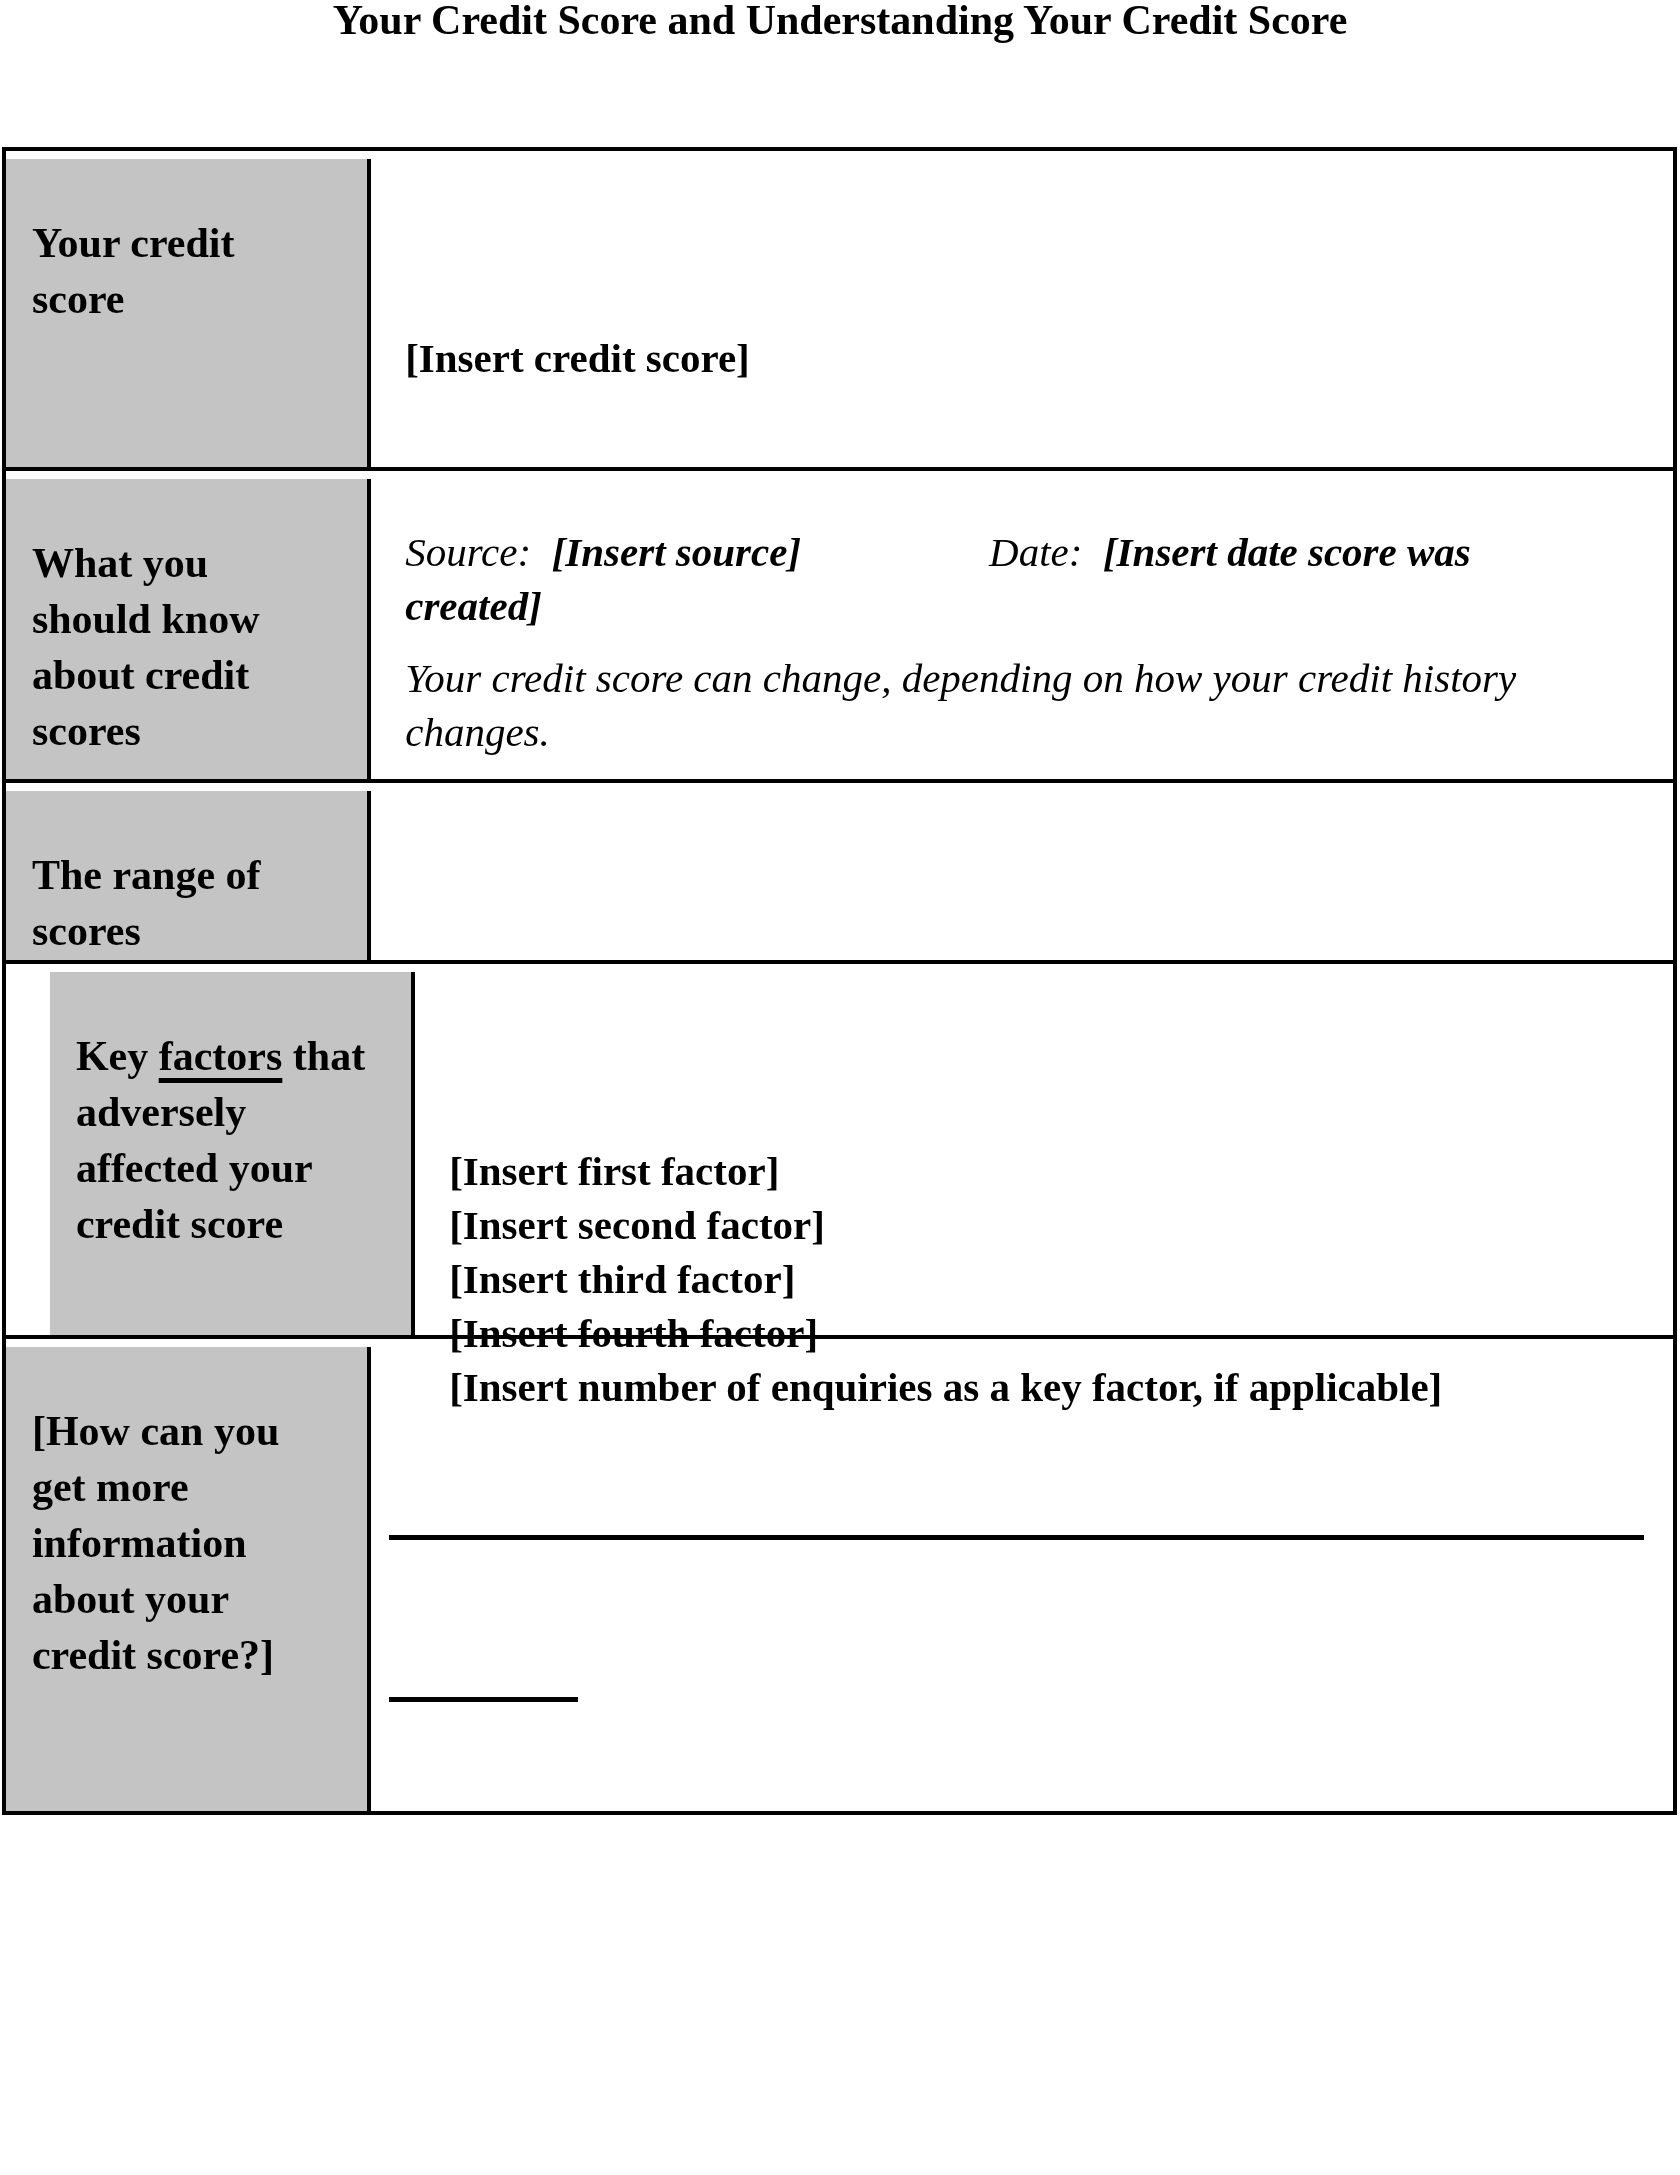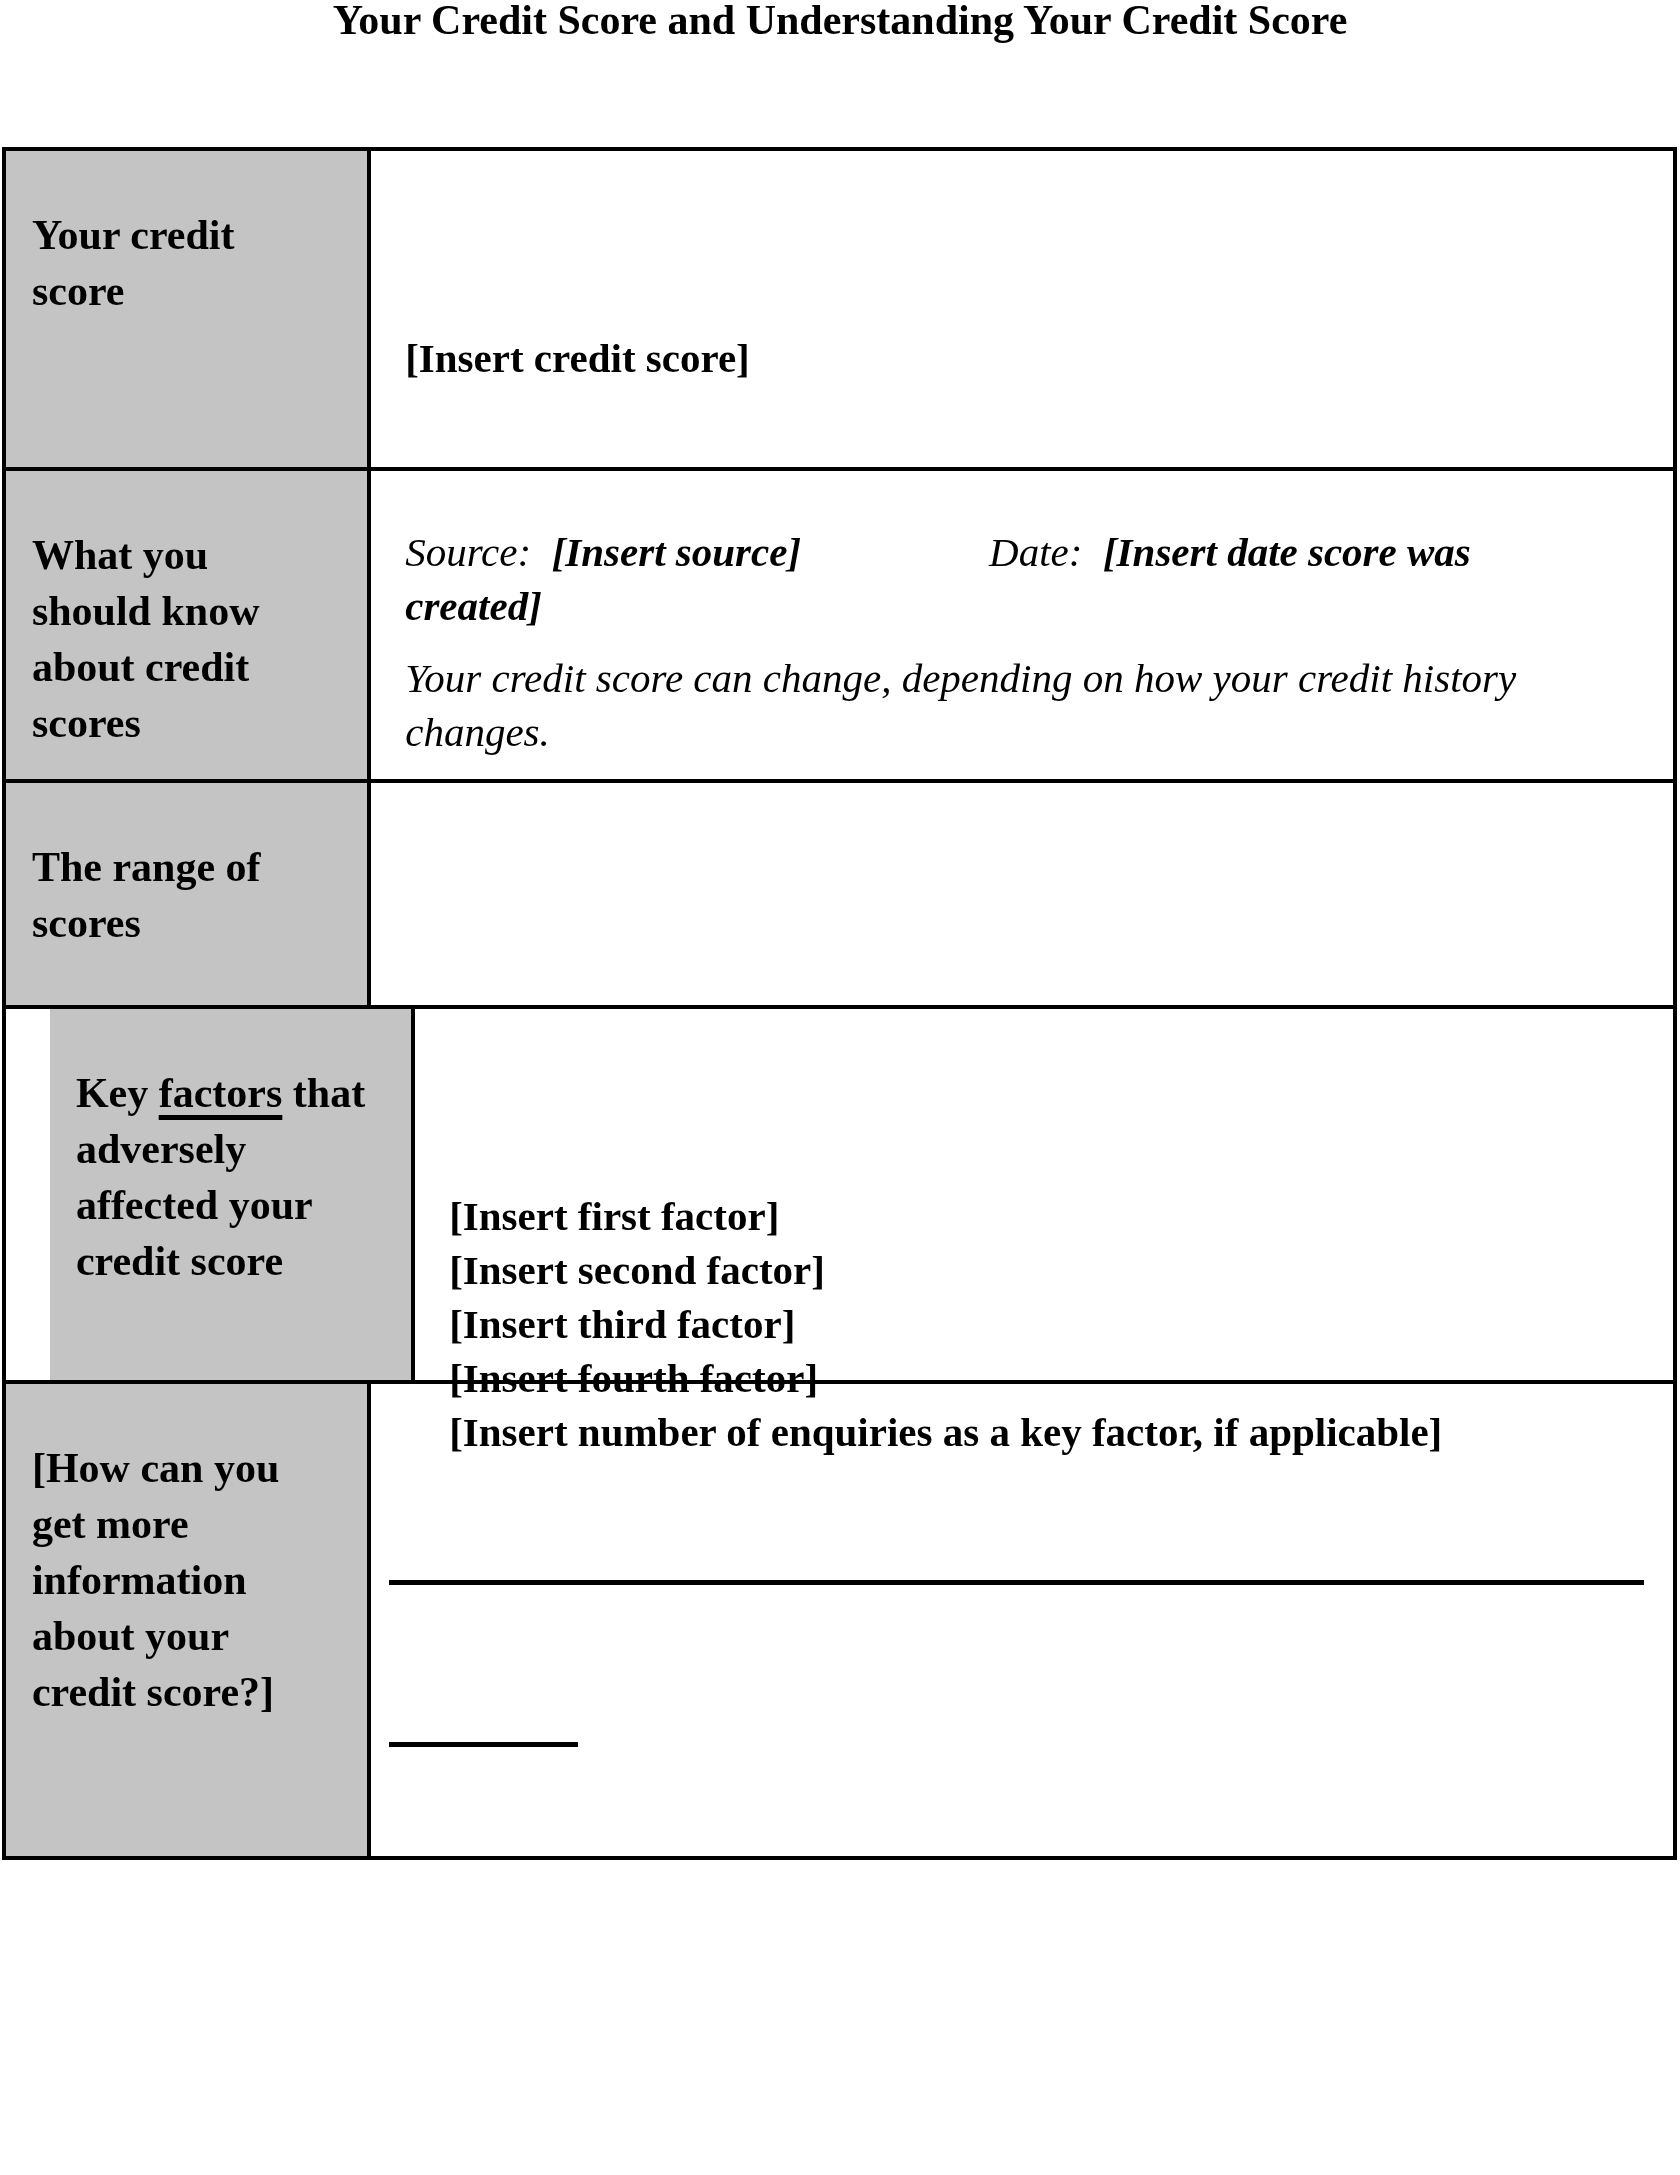--- a/index.html
+++ b/index.html
@@ -14,29 +14,30 @@
     letter-spacing:0px;
   }
   .doc-table{
     position:absolute;top:147px;left:1.9px;width:1675px;
     border:4.8px solid #000;box-sizing:border-box;
   }
   .row{display:flex;box-sizing:border-box;}
   .row.bordered{border-bottom:4.8px solid #000;}
   .r1{height:320px;}
   .r2{height:312px;}
-  .r3{height:226px;}
+  .r3{height:181px;}
   .r4{height:375px;padding-left:44px;}
   .r5{height:472px;}
   .cell-h{
     width:365px;flex:0 0 365px;box-sizing:border-box;
     background:#c4c4c4;border-right:4.8px solid #000;
     padding:56px 13.5px 0 26px;
     font-weight:bold;font-size:42px;line-height:56px;
     white-space:pre;
+    margin-top:8px;
   }
   .cell-b{
     flex:1 1 auto;box-sizing:border-box;
     padding:56px 29px 0 18.3px;
     font-size:41px;line-height:54px;
     white-space:pre;
   }
   .cell-b p{margin:16px;padding:0;}
   .mt-line{margin-top:54px;font-style:italic;}
   b{font-weight:bold;}

